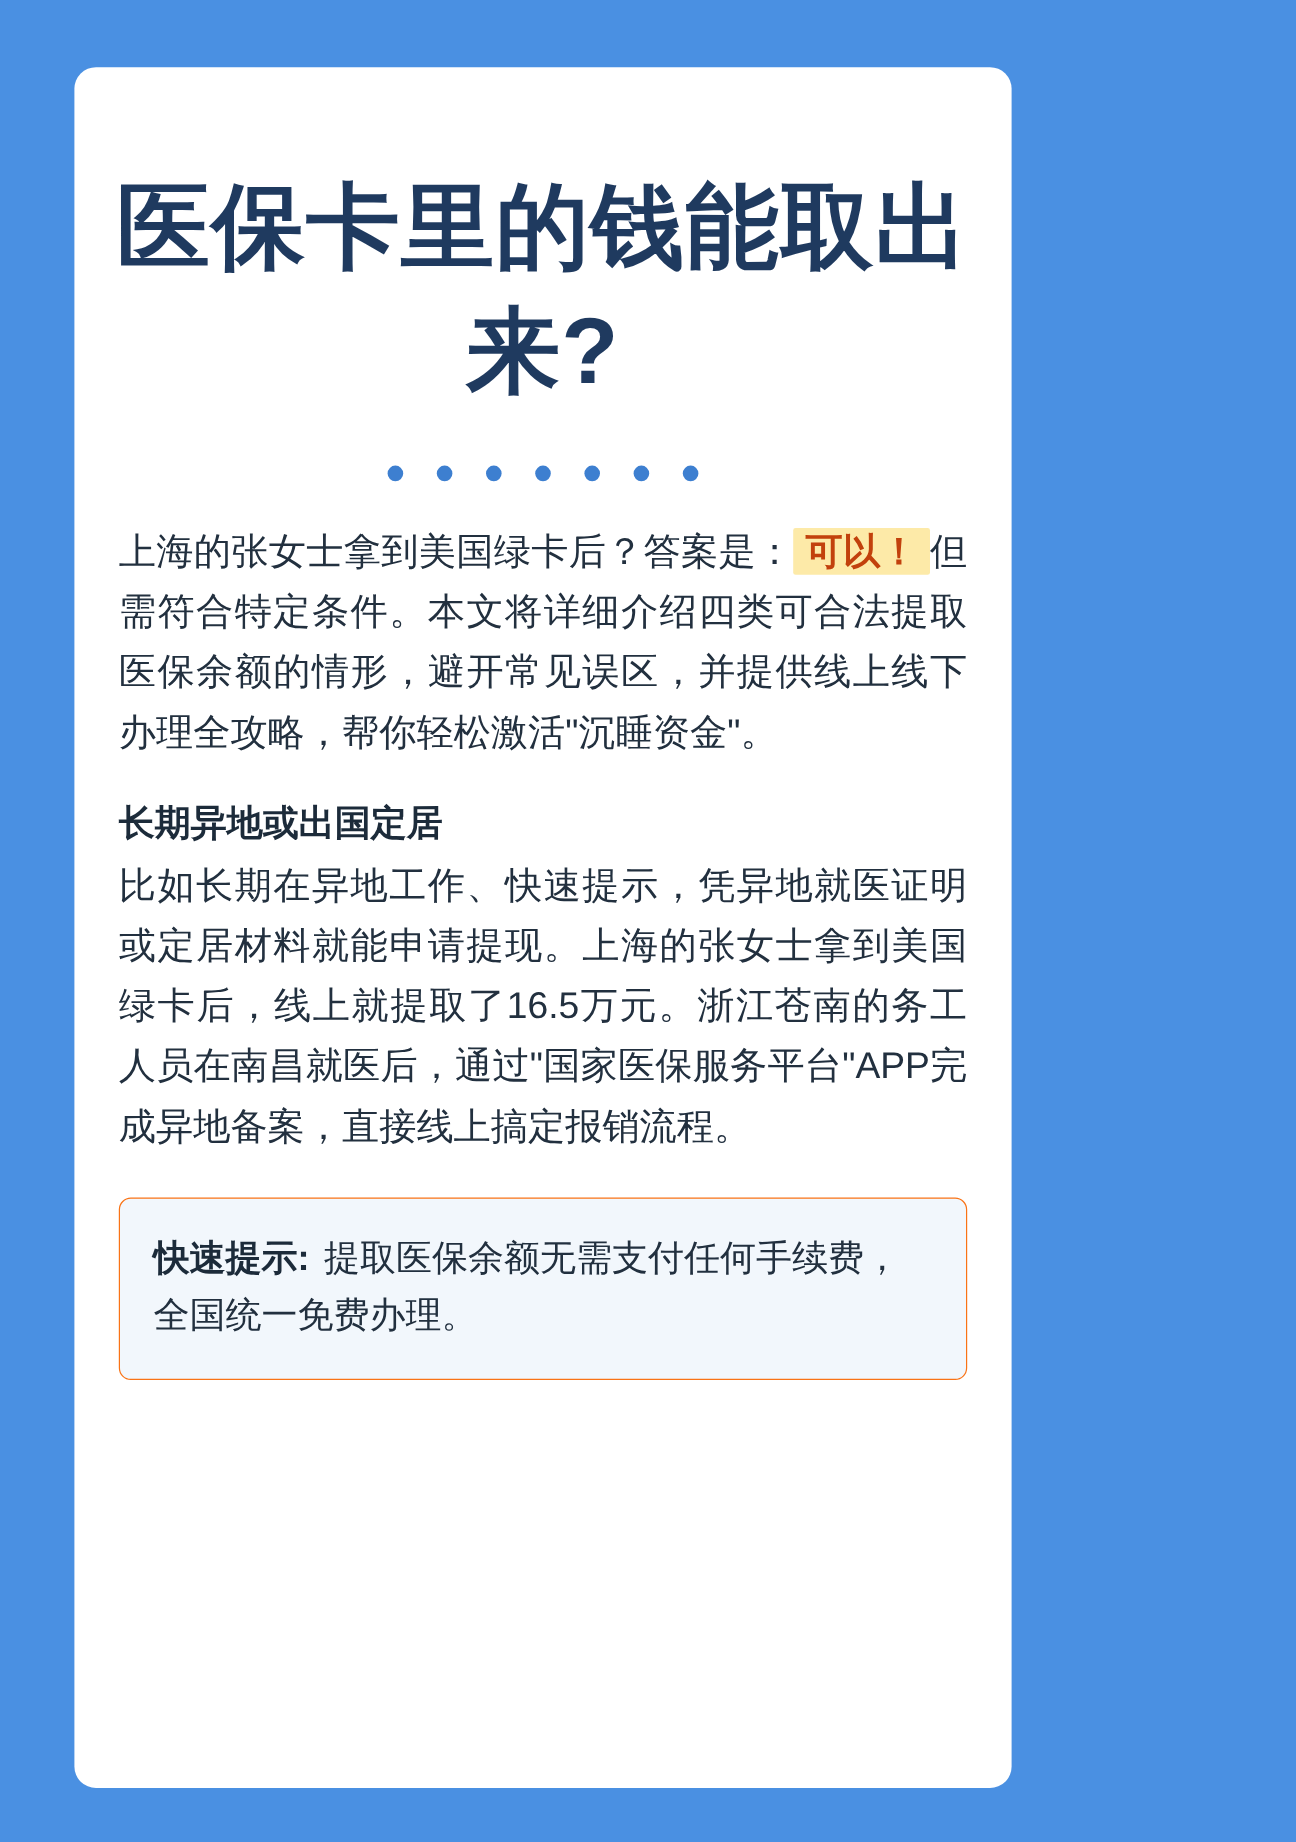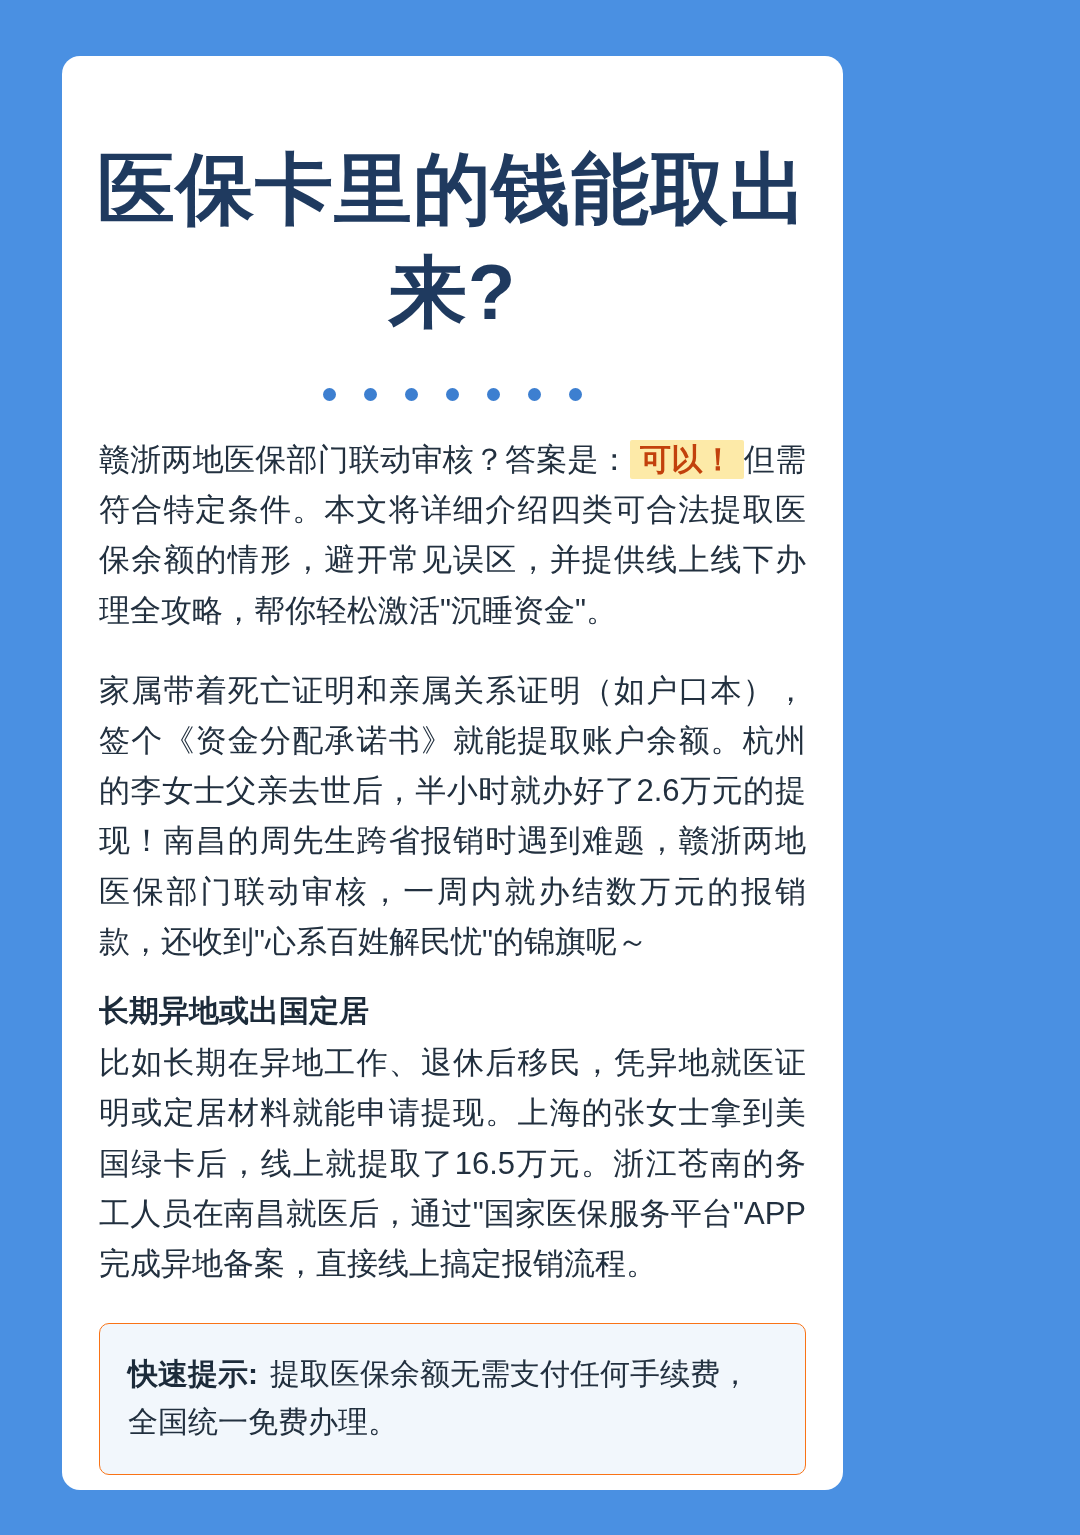--- a/index.html
+++ b/index.html
@@ -126,28 +126,27 @@
     <span class="dot"></span>
     <span class="dot"></span>
     <span class="dot"></span>
     <span class="dot"></span>
     <span class="dot"></span>
     <span class="dot"></span>
     <span class="dot"></span>
   </div>
 
   <p class="lead">
-    <span>赣浙两地医保部门联动审核？答案是：</span><span class="hl">可以！</span><span>但需符合特定条件。本文将详细介绍四类可合法提取医保余额的情形，避开常见误区，并提供线上线下办理全攻略，帮你轻松激活"沉睡资金"。</span>
+    <span>上海的张女士拿到美国绿卡后？答案是：</span><span class="hl">可以！</span><span>但需符合特定条件。本文将详细介绍四类可合法提取医保余额的情形，避开常见误区，并提供线上线下办理全攻略，帮你轻松激活"沉睡资金"。</span>
   </p>
 
 
-  <p class="body-text">家属带着死亡证明和亲属关系证明（如户口本），签个《资金分配承诺书》就能提取账户余额。杭州的李女士父亲去世后，半小时就办好了2.6万元的提现！南昌的周先生跨省报销时遇到难题，赣浙两地医保部门联动审核，一周内就办结数万元的报销款，还收到"心系百姓解民忧"的锦旗呢～</p>
 
   <h3 class="sub-title">长期异地或出国定居</h3>
-  <p class="body-text">比如长期在异地工作、退休后移民，凭异地就医证明或定居材料就能申请提现。上海的张女士拿到美国绿卡后，线上就提取了16.5万元。浙江苍南的务工人员在南昌就医后，通过"国家医保服务平台"APP完成异地备案，直接线上搞定报销流程。</p>
+  <p class="body-text">比如长期在异地工作、快速提示，凭异地就医证明或定居材料就能申请提现。上海的张女士拿到美国绿卡后，线上就提取了16.5万元。浙江苍南的务工人员在南昌就医后，通过"国家医保服务平台"APP完成异地备案，直接线上搞定报销流程。</p>
 
   <div class="tip-box">
     <p class="tip-text">
       <span class="tip-label">快速提示:</span><span>提取医保余额无需支付任何手续费，全国统一免费办理。</span>
     </p>
   </div>
 
 </div>
 
 </body></html>

